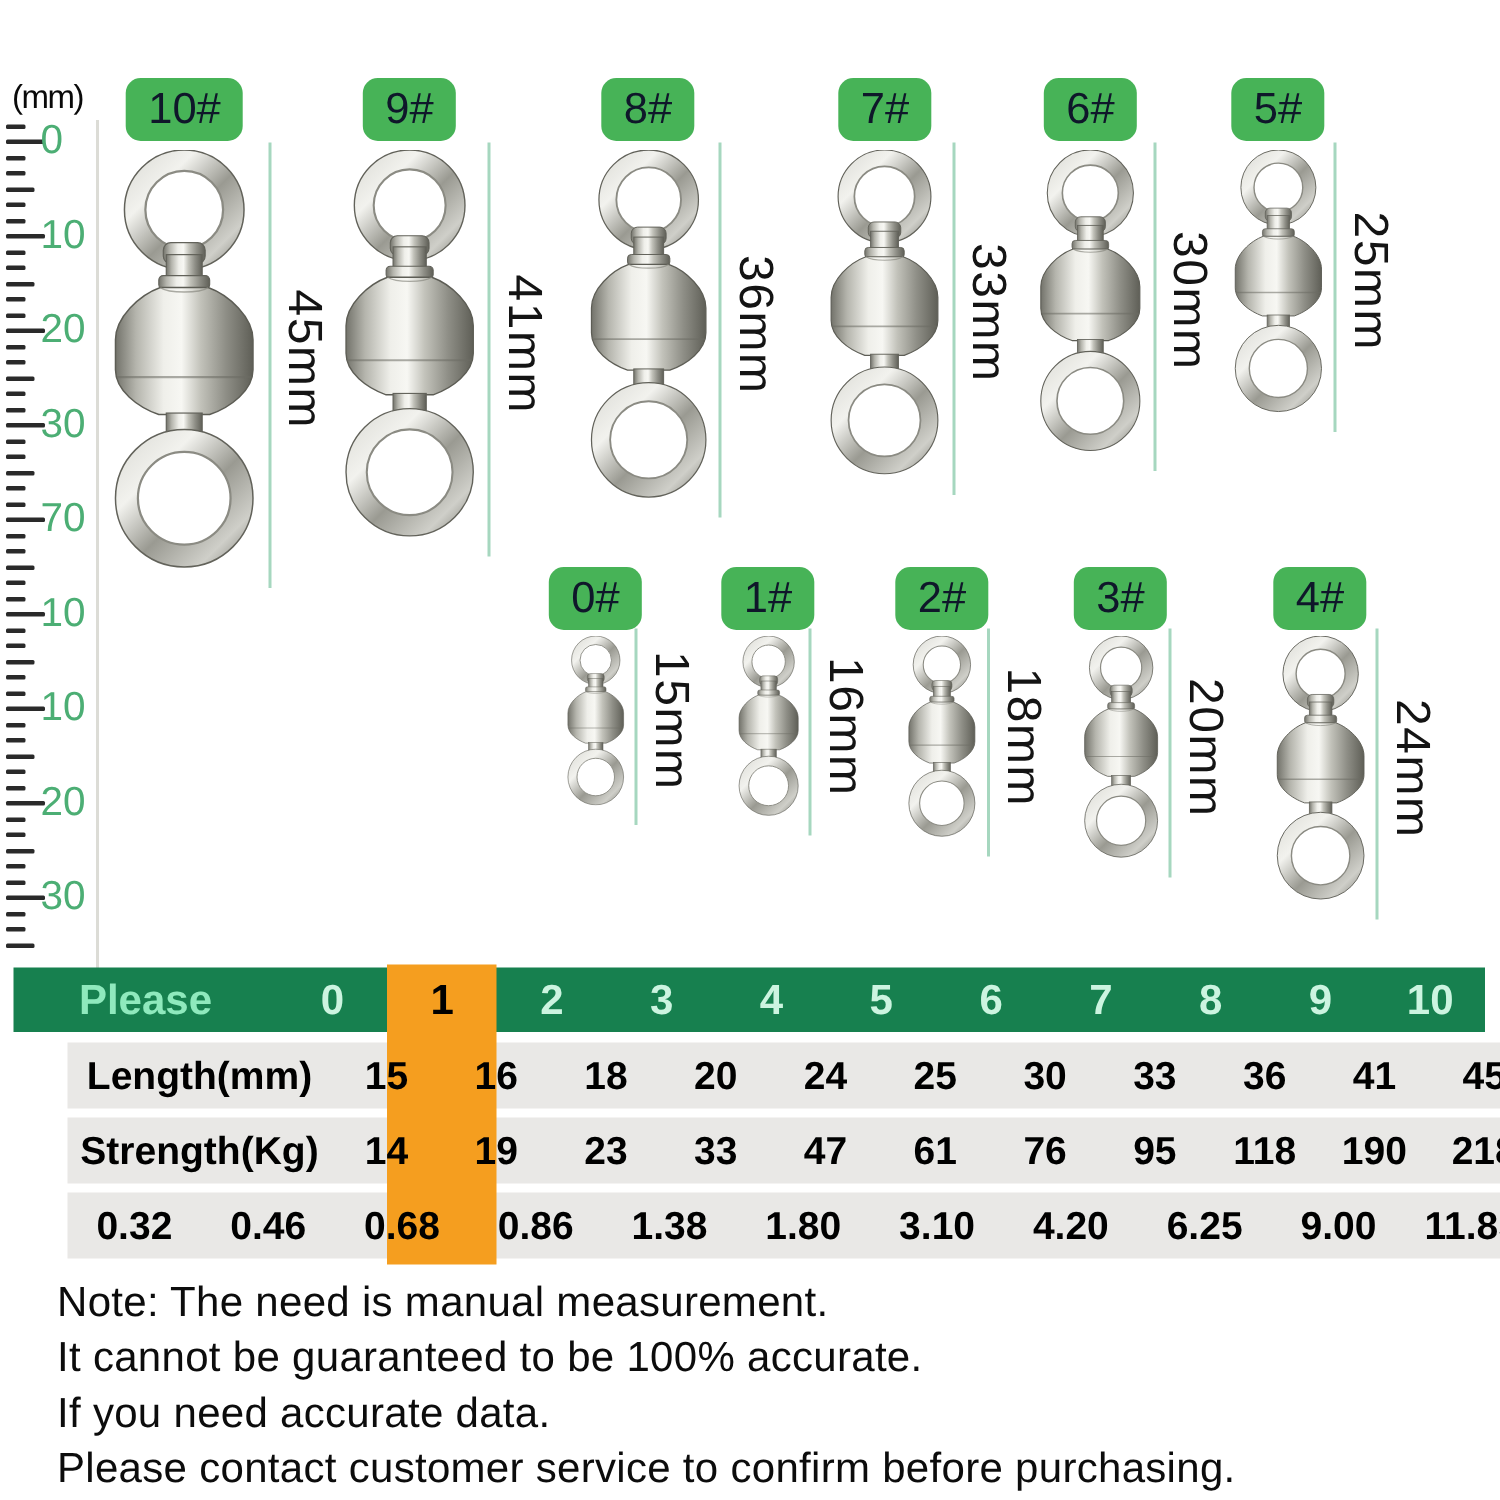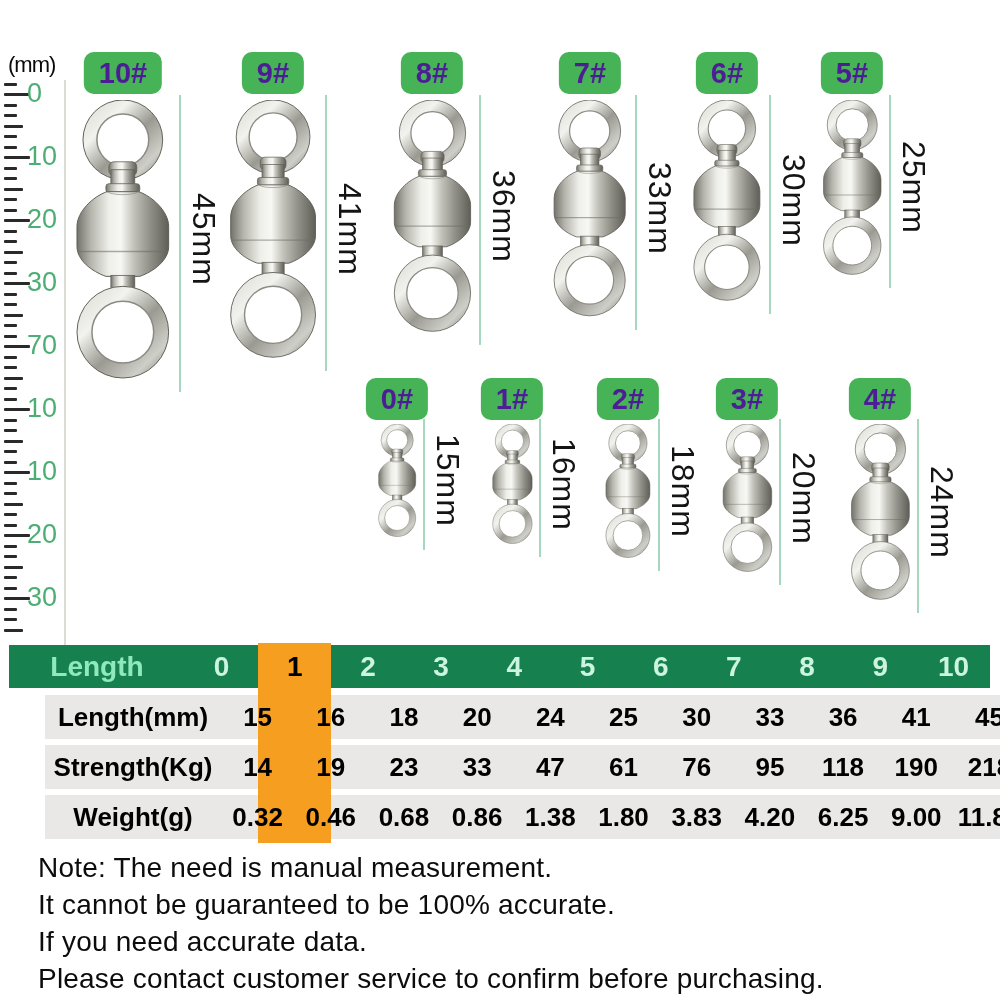--- a/index.html
+++ b/index.html
@@ -17,21 +17,21 @@
   .stage{
     position:relative;width:1000px;height:1000px;background:#ffffff;overflow:hidden;
     font-family:"Liberation Sans","DejaVu Sans",sans-serif;color:var(--ink);
   }
   .unit-label{position:absolute;left:8px;top:52px;font-size:22px;letter-spacing:-1px;color:#0a0a0a;}
   .ruler-tick{position:absolute;left:4px;height:3px;background:#2a2a2a;border-radius:1px;}
   .ruler-num{position:absolute;left:27px;width:60px;font-size:27px;color:var(--ruler-green);}
   .ruler-edge{position:absolute;left:64px;top:80px;width:2px;height:566px;background:#dcdcd6;}
   .badge{
     position:absolute;transform:translateX(-50%);
-    background:var(--badge-green);color:#4c1d95;font-weight:bold;font-size:29px;
+    background:var(--badge-green);color:#0f172a;font-weight:normal;font-size:29px;
     padding:3px 15px;border-radius:10px;line-height:36px;white-space:nowrap;
   }
   .swivel-svg{position:absolute;}
   .measure-line{position:absolute;width:2px;background:var(--measure-line);}
   .measure-label-box{position:absolute;display:flex;align-items:center;}
   .measure-label-box span{
     writing-mode:vertical-rl;text-orientation:mixed;font-size:32px;color:#141414;letter-spacing:1px;
   }
   .size-table{position:absolute;left:9px;top:645px;width:981px;height:198px;}
   .tbl-row{position:absolute;left:0;width:100%;display:flex;}
@@ -249,21 +249,21 @@
       </svg>
       <div class="measure-line" style="left: 917.429px; top: 419px; height: 194px;"></div>
       <div class="measure-label-box" style="left: 923.429px; top: 424px; height: 176px;">
         <span>24mm</span>
       </div>
     </div>
 
   <div class="size-table" id="size-table">
       <div class="orange-band" style="left: 249.182px; top: -2px; width: 73.1818px; height: 200px;"></div>
       <div class="tbl-row tbl-header">
-        <div class="tbl-label-cell">Length</div>
+        <div class="tbl-label-cell">Please</div>
         <div class="tbl-cell">0</div>
         <div class="tbl-cell hl">1</div>
         <div class="tbl-cell">2</div>
         <div class="tbl-cell">3</div>
         <div class="tbl-cell">4</div>
         <div class="tbl-cell">5</div>
         <div class="tbl-cell">6</div>
         <div class="tbl-cell">7</div>
         <div class="tbl-cell">8</div>
         <div class="tbl-cell">9</div>
@@ -291,28 +291,27 @@
         <div class="tbl-cell">33</div>
         <div class="tbl-cell">47</div>
         <div class="tbl-cell">61</div>
         <div class="tbl-cell">76</div>
         <div class="tbl-cell">95</div>
         <div class="tbl-cell">118</div>
         <div class="tbl-cell">190</div>
         <div class="tbl-cell">218</div>
       </div>
       <div class="tbl-row tbl-data" style="top: 150px;">
-        <div class="tbl-label-cell">Weight(g)</div>
         <div class="tbl-cell">0.32</div>
         <div class="tbl-cell">0.46</div>
         <div class="tbl-cell">0.68</div>
         <div class="tbl-cell">0.86</div>
         <div class="tbl-cell">1.38</div>
         <div class="tbl-cell">1.80</div>
-        <div class="tbl-cell">3.83</div>
+        <div class="tbl-cell">3.10</div>
         <div class="tbl-cell">4.20</div>
         <div class="tbl-cell">6.25</div>
         <div class="tbl-cell">9.00</div>
         <div class="tbl-cell">11.85</div>
       </div>
     </div>
 
   <div id="note-block">
       <div class="note-line" style="top: 852px;">Note: The need is manual measurement.</div>
       <div class="note-line" style="top: 889px;">It cannot be guaranteed to be 100% accurate.</div>

